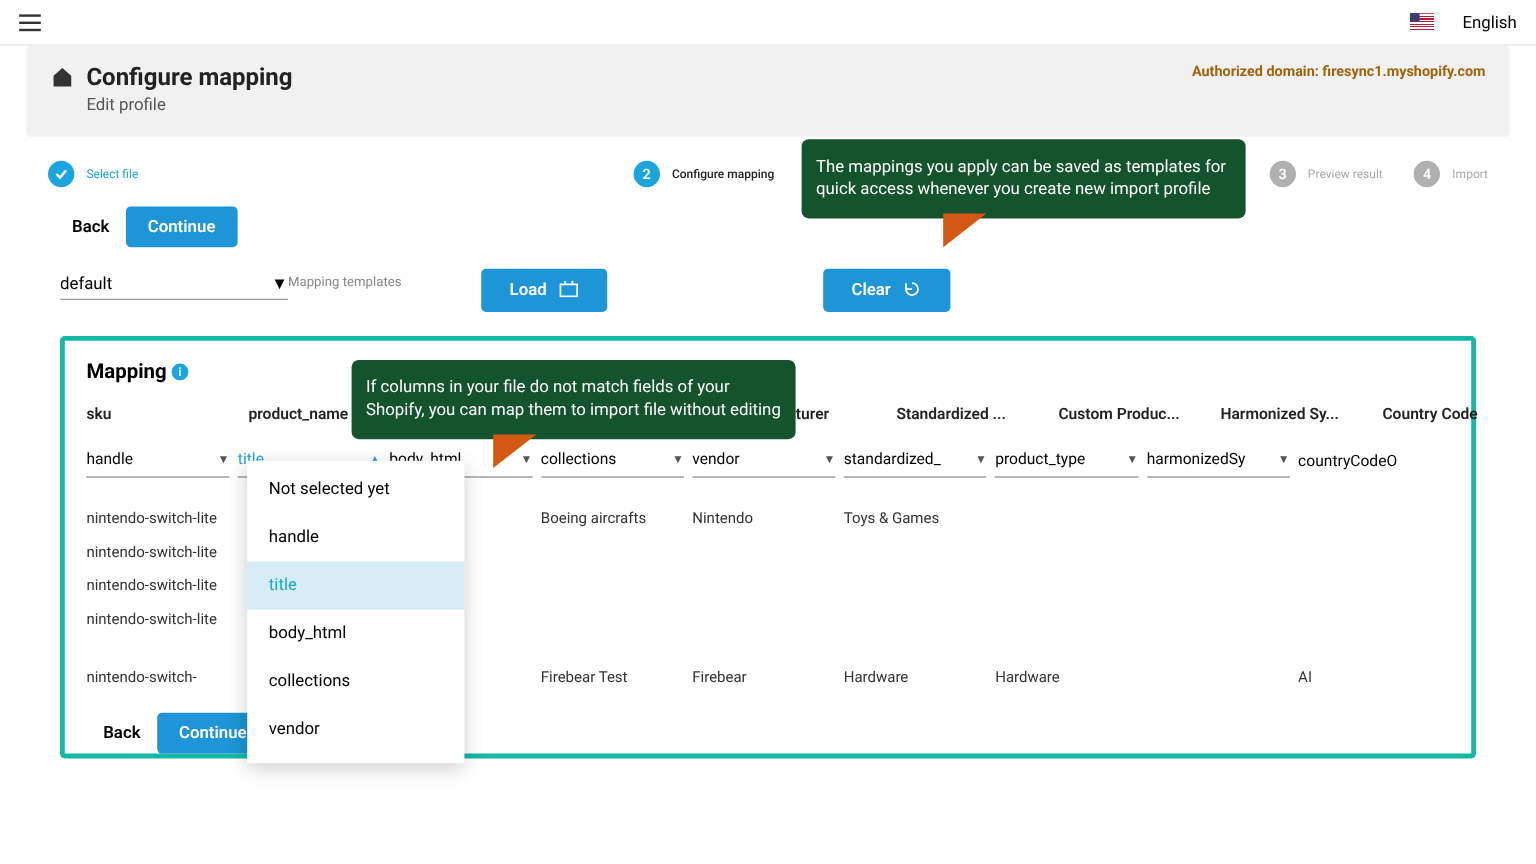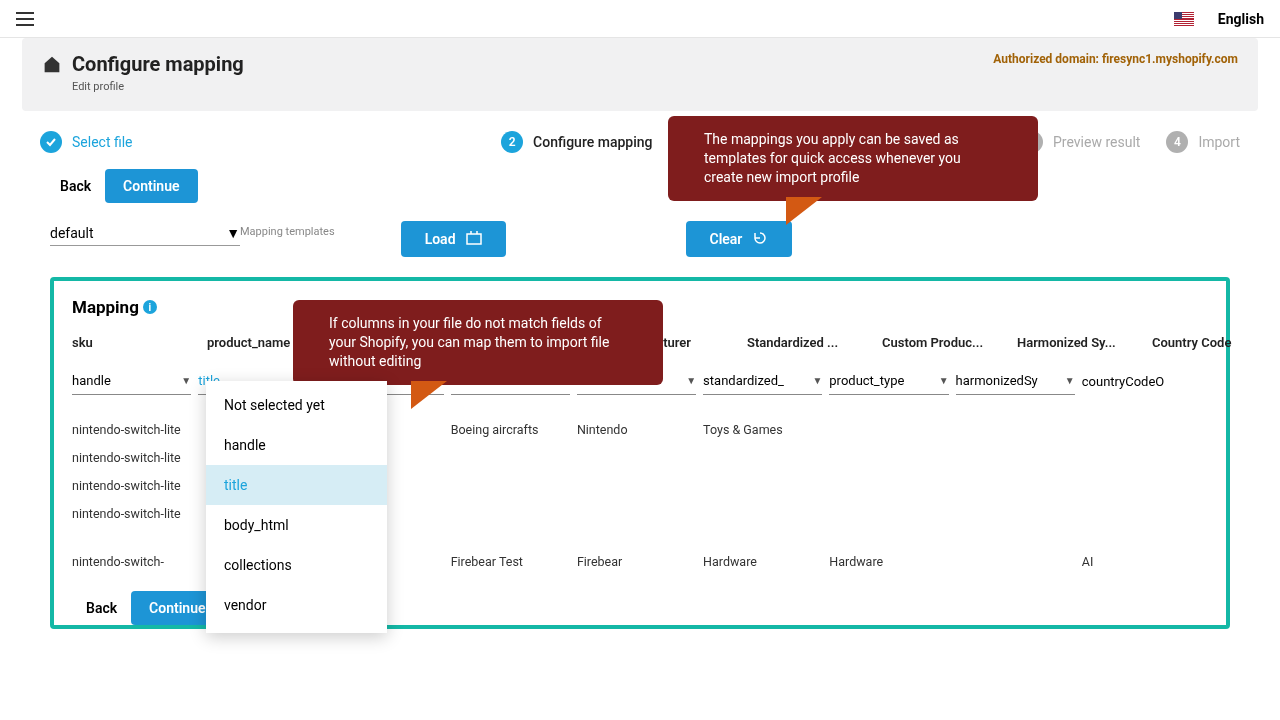--- a/index.html
+++ b/index.html
@@ -1,38 +1,38 @@
 <!DOCTYPE html>
 <html><head>
 <meta charset="utf-8">
 <style>
 * { margin:0; padding:0; box-sizing:border-box; font-family:-apple-system,BlinkMacSystemFont,"Segoe UI",Roboto,sans-serif; }
 body { background:#fff; width:1280px; height:720px; overflow:hidden; position:relative; }
 .topbar { height:38px; display:flex; align-items:center; justify-content:space-between; padding:0 16px; border-bottom:1px solid #e5e5e5; }
 .hamburger { display:flex; flex-direction:column; gap:4px; cursor:pointer; }
 .hamburger span { width:18px; height:2px; background:#333; }
-.lang { display:flex; align-items:center; gap:24px; font-size:14px; cursor:pointer;font-weight:bold; }
+.lang { display:flex; align-items:flex-start; gap:24px; font-size:14px; cursor:pointer; }
 .flag { width:20px; height:14px; background:linear-gradient(to bottom,#b22234 0,#b22234 7.7%,#fff 7.7%,#fff 15.4%,#b22234 15.4%,#b22234 23%,#fff 23%,#fff 30.8%,#b22234 30.8%,#b22234 38.5%,#fff 38.5%,#fff 46%,#b22234 46%,#b22234 53.8%,#fff 53.8%,#fff 61.5%,#b22234 61.5%,#b22234 69.2%,#fff 69.2%,#fff 76.9%,#b22234 76.9%,#b22234 84.6%,#fff 84.6%,#fff 92.3%,#b22234 92.3%); position:relative; }
 .flag::before { content:''; position:absolute; top:0; left:0; width:8px; height:7px; background:#3c3b6e; }
 .header-panel { background:#f1f1f2; margin:0 22px; padding:14px 20px 18px; border-radius:4px; display:flex; justify-content:space-between; align-items:flex-start; }
 .header-left { display:flex; gap:10px; }
 .home-icon { margin-top:3px; }
 .page-title { font-size:20px; font-weight:700; color:#222; }
-.page-subtitle { font-size:11px; color:#555; margin-top:4px; }
+.page-subtitle { font-size:14px; color:#555; margin-top:4px; }
 .auth-domain { font-size:12px; font-weight:700; color:#a16207; }
 .stepper { display:flex; align-items:center; padding:20px 40px 10px; gap:0; position:relative; }
 .step { display:flex; align-items:center; gap:10px; }
 .step-circle { width:22px; height:22px; border-radius:50%; display:flex; align-items:center; justify-content:center; font-size:12px; font-weight:600; }
 .step-done .step-circle { background:#1ca4dc; }
 .step-done .step-label { color:#1ca4dc; }
 .step-active .step-circle { background:#1ca4dc; color:#fff; }
 .step-active .step-label { color:#222; font-weight:500; }
 .step-future .step-circle { background:#b0b0b0; color:#fff; }
 .step-future .step-label { color:#aaa; }
-.step-label { font-size:14px; }
+.step-label { font-size:10px; }
 .step-spacer { flex:1; }
 .check-icon { color:#fff; }
 .actions-row { display:flex; align-items:center; gap:14px; padding:6px 60px 6px; }
 .btn-text { font-size:14px; font-weight:600; cursor:pointer; }
 .btn-primary { background:#1d95d6; color:#fff; padding:9px 18px; border-radius:4px; font-size:14px; font-weight:600; cursor:pointer; }
 .template-row { display:flex; align-items:flex-start; gap:28px; padding:12px 50px 0; }
 .template-select { display:flex; flex-direction:row; }
 .select-box { width:190px; border-bottom:1px solid #999; padding:4px 0; display:flex; justify-content:space-between; align-items:center; font-size:14px; cursor:pointer; }
 .select-caption { font-size:11px; color:#888; margin-top:4px; }
 .action-btn { background:#1d95d6; color:#fff; padding:10px 24px; border-radius:4px; font-size:14px; font-weight:600; display:flex; align-items:flex-start; gap:10px; cursor:pointer; }
@@ -49,21 +49,21 @@
 .map-select.last { border-bottom:none; }
 .map-select .arrow { font-size:10px; color:#555; }
 .map-select.open { color:#1ca4dc; }
 .map-select.open .arrow { color:#1ca4dc; }
 .data-rows { margin-top:18px; }
 .data-row { display:flex; min-height:28px; align-items:flex-end; }
 .data-cell { width:135px; font-size:12.5px; color:#333; padding:4px 6px 4px 0; overflow:hidden; }
 .dropdown-menu { position:absolute; top:100px; left:152px; width:181px; background:#fff; box-shadow:0 4px 16px rgba(0,0,0,0.2); z-index:50; padding:4px 0 8px; }
 .dropdown-item { padding:12px 18px; font-size:14px; cursor:pointer; }
 .dropdown-item.selected { background:#d6edf5; color:#1ca4dc; }
-.tooltip { position:absolute; background:#7f1d1d; color:#fff; padding:14px 36px; border-radius:6px; font-size:14px; line-height:1.35; z-index:40; }
+.tooltip { position:absolute; background:#14532d; color:#fff; padding:14px 12px; border-radius:6px; font-size:14px; line-height:1.35; z-index:40; }
 .tooltip::after { content:''; position:absolute; width:0; height:0; }
 .tooltip1 { top:116px; left:668px; width:370px; }
 .tooltip1::after { bottom:-24px; left:118px; border-left:0 solid transparent; border-right:36px solid transparent; border-top:28px solid #d35913; }
 .tooltip2 { top:300px; left:293px; width:370px; }
 .tooltip2::after { bottom:-24px; left:118px; border-left:0 solid transparent; border-right:36px solid transparent; border-top:28px solid #d35913; }
 .bottom-actions { display:flex; align-items:center; gap:14px; padding:18px 14px 0; }
 </style>
 </head>
 <body>
 

